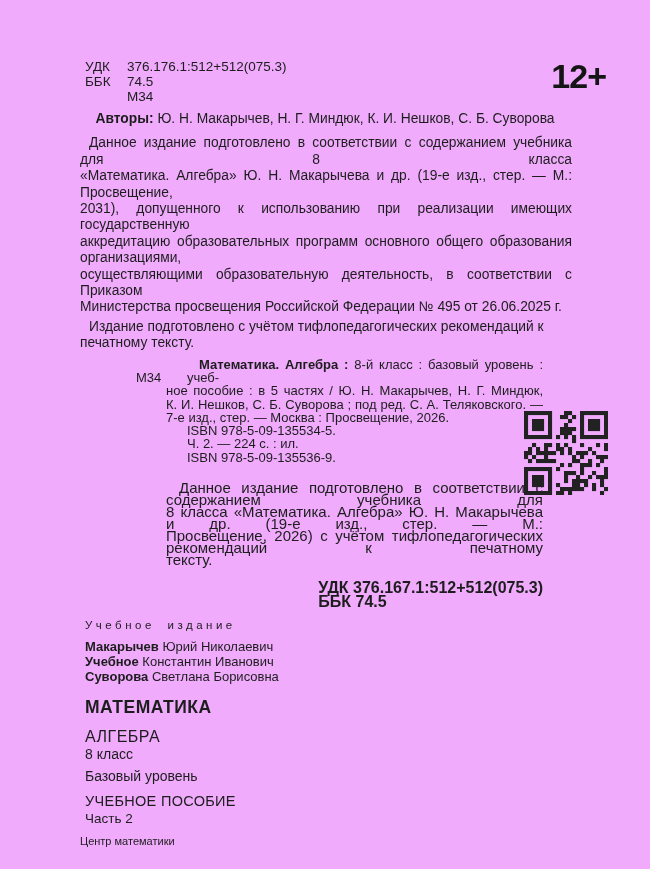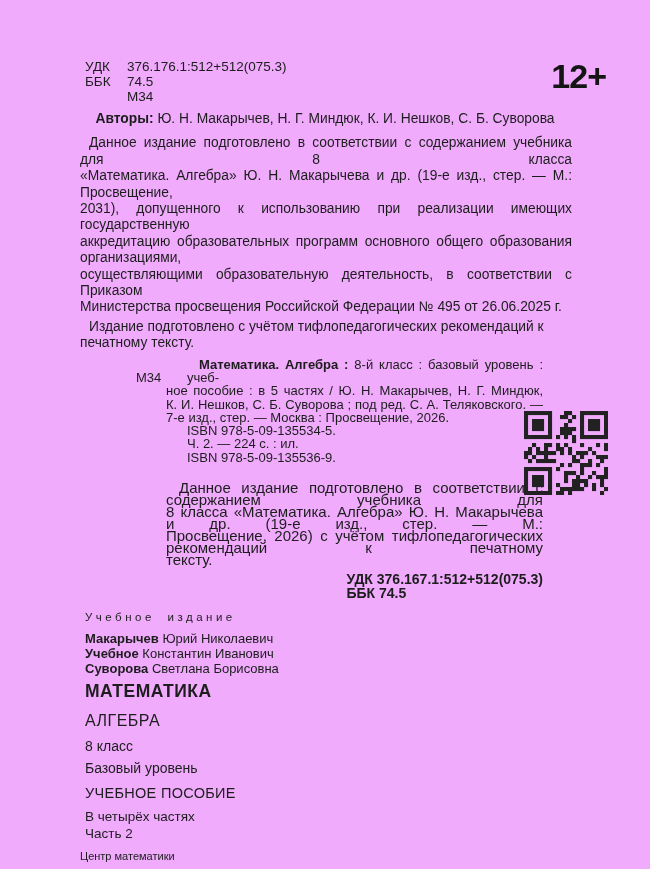--- a/index.html
+++ b/index.html
@@ -22,29 +22,29 @@
   .p1{margin:9px 78px 0 80px;font-size:13.8px;line-height:16.4px;}
   .jl{text-align:justify;text-align-last:justify;}
   .indent1{text-indent:9px;}
   .p2{margin:3px 78px 0 80px;font-size:13.8px;line-height:16.4px;text-indent:9px;}
   
   .card{position:relative;margin:6px 107px 0 166px;font-size:13px;line-height:13.3px;}
   .card-m34{position:absolute;left:-30px;top:13.3px;}
   .card-ind{padding-left:21px;}
   .card-note{margin-top:18px;font-size:15px;line-height:12px;}
   .note-ind{text-indent:13px;}
-  .card-refs{margin-top:7px;text-align:right;font-weight:bold;font-size:14px;line-height:13.5px;}
+  .card-refs{margin-top:15px;text-align:right;font-weight:bold;font-size:16px;line-height:13.5px;}
   .card-refs .inner{display:inline-block;text-align:left;}
   
   .edition-label{margin:11px 0 0 85px;font-size:11.5px;letter-spacing:3.5px;word-spacing:6px;}
   .author-names{margin:8px 0 0 85px;font-size:13px;line-height:15.2px;}
   .title-block{margin-left:85px;}
-  .t-math{margin-top:4px;font-size:17.5px;font-weight:bold;letter-spacing:.5px;}
+  .t-math{margin-top:12px;font-size:17.5px;font-weight:bold;letter-spacing:.5px;}
   .t-alg{margin-top:10px;font-size:16px;letter-spacing:.5px;}
-  .t-grade{margin-top:8px;font-size:14px;}
+  .t-grade{font-size:14px;}
   .t-level{margin-top:6px;font-size:14px;}
   .t-kind{margin-top:9px;font-size:14.5px;letter-spacing:.3px;}
   .t-parts{margin-top:8px;font-size:13.5px;}
   .t-part{margin-top:2px;font-size:13.5px;}
   
   .c-center{margin:9px 0 0 80px;font-size:11px;}
   
   .qr{position:absolute;left:524px;top:411px;width:84px;height:84px;}
 </style>
 </head>
@@ -110,21 +110,20 @@
     <div><span style="font-weight: bold;">Учебное</span><span> Константин Иванович</span></div>
     <div><span style="font-weight: bold;">Суворова</span><span> Светлана Борисовна</span></div>
   </div>
 
   <div class="title-block">
     <div class="t-math">МАТЕМАТИКА</div>
     <div class="t-alg">АЛГЕБРА</div>
     <div class="t-grade">8 класс</div>
     <div class="t-level">Базовый уровень</div>
     <div class="t-kind">УЧЕБНОЕ ПОСОБИЕ</div>
-    <div class="t-parts">В четырёх частях</div>
     <div class="t-part">Часть 2</div>
   </div>
 
   <div class="c-center">Центр математики</div>
 
   <svg class="qr" viewBox="0 0 21 21" aria-hidden="true">
       <rect x="0" y="0" width="1.02" height="1.02" fill="#222"></rect>
       <rect x="1" y="0" width="1.02" height="1.02" fill="#222"></rect>
       <rect x="2" y="0" width="1.02" height="1.02" fill="#222"></rect>
       <rect x="3" y="0" width="1.02" height="1.02" fill="#222"></rect>

